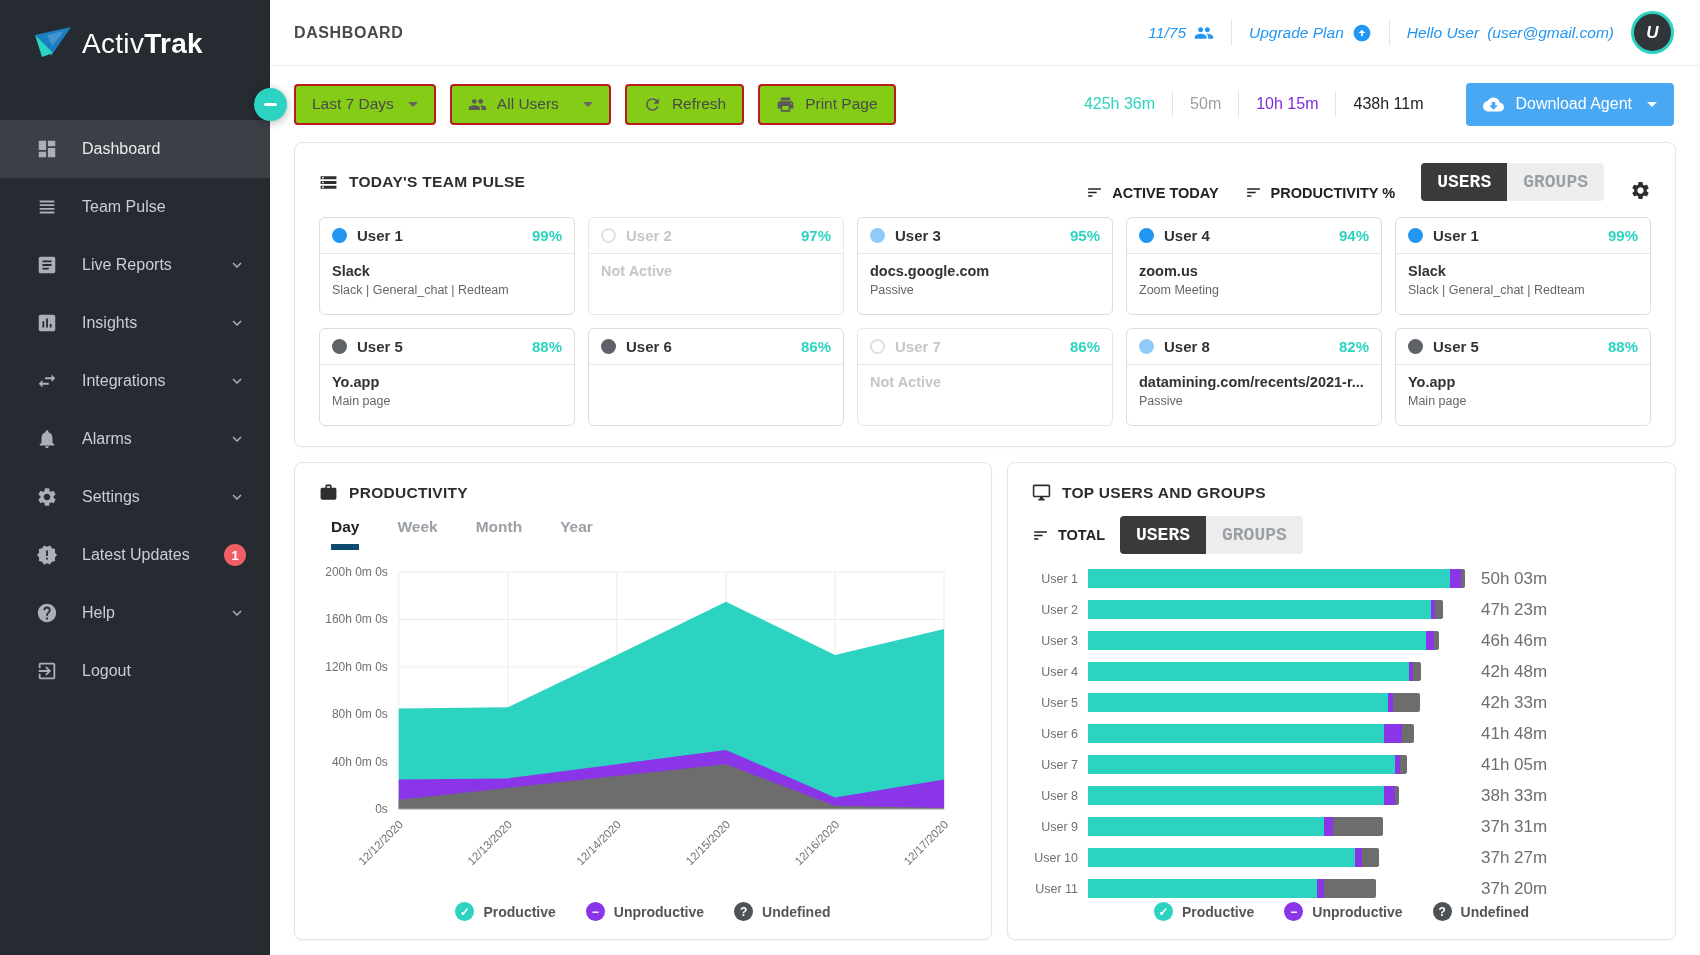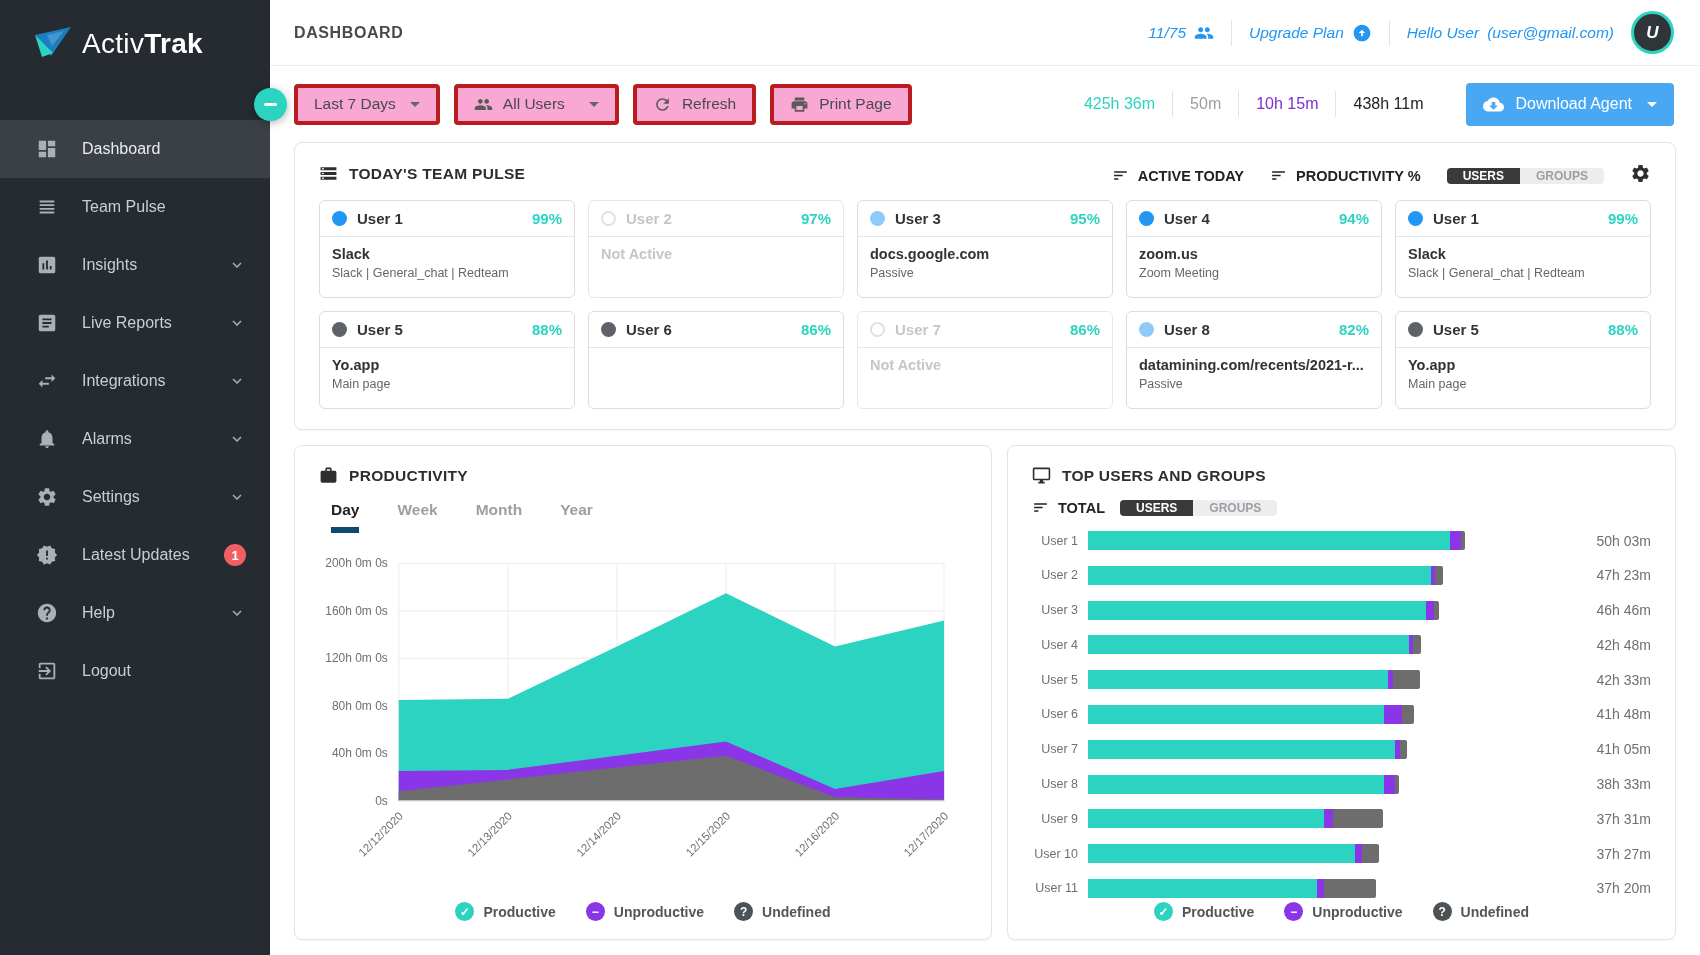--- a/index.html
+++ b/index.html
@@ -34,21 +34,21 @@
             border-bottom:1px solid #ededed; }
   .page-title { font-size:16px; font-weight:bold; color:#4a4a4a; letter-spacing:.6px; }
   .top-right { margin-left:auto; display:flex; align-items:center; gap:17px; font-size:15.5px; color:#2196f3;font-style:italic; }
   .blue-link { display:flex; align-items:center; gap:8px; cursor:pointer; }
   .blue-link .ic { width:20px; height:20px; } .blue-link .ic svg { width:100%; height:100%; }
   .sep-v { width:1px; height:26px; background:#e3e3e3; }
   .avatar { width:43px; height:43px; border-radius:50%; background:#30353a; border:3px solid #2cd3c0;
             color:#fff; font-size:17px; font-weight:bold; display:flex; align-items:center; justify-content:center; cursor:pointer; }
 
   .toolbar { height:76px; flex-shrink:0; display:flex; align-items:center; gap:14px; padding:0 26px 0 24px; }
-  .btn { height:41px; border:4px solid #b91c1c; border-radius:4px; background:#f9a8d4; display:flex;
+  .btn { height:41px; border:2px solid #b91c1c; border-radius:4px; background:#84cc16; display:flex;
          align-items:center; gap:10px; padding:0 16px; font-size:15.5px; color:#4a4a4a; cursor:pointer; }
   .btn .ic { width:19px; height:19px; color:#5a5a5a; } .btn .ic svg { width:100%; height:100%; }
   .caret { width:0; height:0; border-left:5px solid transparent; border-right:5px solid transparent;
            border-top:5px solid #666; margin-left:4px; }
   .times { margin-left:auto; display:flex; align-items:center; }
   .time-val { padding:0 17px; font-size:16px; }
   .t-teal { color:#2cd3c0; } .t-gray { color:#9e9e9e; } .t-purple { color:#7f2ce0; } .t-dark { color:#222; }
   .download-btn { margin-left:12px; height:43px; background:#49a8f3; border:none; border-radius:4px;
                   color:#fff; font-size:16px; display:flex; align-items:center; gap:11px; padding:0 17px; cursor:pointer; }
   .download-btn .ic { width:21px; height:21px; } .download-btn .ic svg { width:100%; height:100%; }
@@ -58,21 +58,21 @@
   .panel { background:#fff; border:1px solid #e4e4e4; border-radius:8px; box-shadow:0 1px 2px rgba(0,0,0,.04); }
 
   
   .panel-head { display:flex; align-items:center; gap:11px; }
   .head-ic { width:19px; height:19px; color:#2e2e2e; flex-shrink:0; } .head-ic svg { width:100%; height:100%; }
   .panel-title { font-size:15.5px; font-weight:bold; color:#2e2e2e; letter-spacing:.3px; }
   .head-right { margin-left:auto; display:flex; align-items:flex-end; gap:26px; }
   .sort-label { display:flex; align-items:center; gap:9px; font-size:14.5px; font-weight:bold; color:#222; cursor:pointer; }
   .sort-ic { width:17px; height:17px; color:#222; } .sort-ic svg { width:100%; height:100%; }
   .toggle { display:flex; border-radius:4px; overflow:hidden; }
-  .tg { padding:1px 16px; font-size:12px; font-weight:bold; cursor:pointer; }
+  .tg { padding:9px 16px; font-size:18px; font-weight:bold; cursor:pointer;font-family:Liberation Mono, monospace; }
   .tg.on { background:#3a3a3a; color:#fff; }
   .tg.off { background:#ededed; color:#9aa0a5; }
   .gear-btn { width:21px; height:21px; color:#2e2e2e; cursor:pointer; } .gear-btn svg { width:100%; height:100%; }
 
   
   .pulse-panel { padding:20px 24px; flex-shrink:0; }
   .cards { margin-top:16px; display:grid; grid-template-columns:repeat(5,1fr); gap:13px; }
   .card { border:1px solid #dcdcdc; border-radius:6px; height:98px; overflow:hidden; cursor:pointer; background:#fff; }
   .card-head { display:flex; align-items:center; gap:10px; padding:9px 12px; border-bottom:1px solid #e6e6e6; }
   .dot { width:15px; height:15px; border-radius:50%; flex-shrink:0; }
@@ -100,21 +100,21 @@
   .leg-ic { width:19px; height:19px; border-radius:50%; color:#fff; font-size:12px; font-weight:bold;
             display:flex; align-items:center; justify-content:center; }
 
   .top-panel { flex:1; padding:20px 24px 12px; display:flex; flex-direction:column; min-width:0; }
   .top-controls { display:flex; align-items:center; gap:15px; margin-top:14px; }
   .bar-rows { margin-top:15px; flex:1; display:flex; flex-direction:column; justify-content:space-between; }
   .brow { display:flex; align-items:center; height:19px; }
   .brow-label { width:46px; flex-shrink:0; text-align:right; font-size:12.5px; color:#6f6f6f; }
   .brow-track { flex:1; height:19px; margin:0 16px 0 10px; display:flex; }
   .seg { height:100%; } .seg:last-child { border-radius:0 2px 2px 0; }
-  .brow-time { width:170px; flex-shrink:0; font-size:14px; color:#6f6f6f;text-align:right; }
+  .brow-time { width:170px; flex-shrink:0; font-size:17px; color:#6f6f6f; }
 </style>
 </head>
 <body>
 
 <aside class="sidebar">
   <div class="logo">
     <span>
       <svg width="38" height="32" viewBox="0 0 38 32">
         <polygon points="1,9 37,1 17,30" fill="#1b7ec2"></polygon>
         <polygon points="1,9 19,27 8,31" fill="#2cd3c0"></polygon>
@@ -131,32 +131,32 @@
         <span>Dashboard</span>
       </div>
       <div class="side-item">
         <span class="ic"><svg viewBox="0 0 24 24" fill="currentColor">
             <path d="M4 15h16v-2H4v2zm0 4h16v-2H4v2zm0-8h16V9H4v2zm0-6v2h16V5H4z"></path>
           </svg></span>
         <span>Team Pulse</span>
       </div>
       <div class="side-item">
         <span class="ic"><svg viewBox="0 0 24 24" fill="currentColor">
-            <path d="M19 3H5c-1.1 0-2 .9-2 2v14c0 1.1.9 2 2 2h14c1.1 0 2-.9 2-2V5c0-1.1-.9-2-2-2zM9 17H7v-7h2v7zm4 0h-2V7h2v10zm4 0h-2v-4h2v4z"></path>
-          </svg></span>
-        <span>Insights</span>
+            <path d="M19 3H5c-1.1 0-2 .9-2 2v14c0 1.1.9 2 2 2h14c1.1 0 2-.9 2-2V5c0-1.1-.9-2-2-2zm-5 14H7v-2h7v2zm3-4H7v-2h10v2zm0-4H7V7h10v2z"></path>
+          </svg></span>
+        <span>Live Reports</span>
         <span class="chev"><svg viewBox="0 0 24 24" fill="currentColor">
             <path d="M7.41 8.59L12 13.17l4.59-4.58L18 10l-6 6-6-6 1.41-1.41z"></path>
           </svg></span>
       </div>
       <div class="side-item">
         <span class="ic"><svg viewBox="0 0 24 24" fill="currentColor">
-            <path d="M19 3H5c-1.1 0-2 .9-2 2v14c0 1.1.9 2 2 2h14c1.1 0 2-.9 2-2V5c0-1.1-.9-2-2-2zm-5 14H7v-2h7v2zm3-4H7v-2h10v2zm0-4H7V7h10v2z"></path>
-          </svg></span>
-        <span>Live Reports</span>
+            <path d="M19 3H5c-1.1 0-2 .9-2 2v14c0 1.1.9 2 2 2h14c1.1 0 2-.9 2-2V5c0-1.1-.9-2-2-2zM9 17H7v-7h2v7zm4 0h-2V7h2v10zm4 0h-2v-4h2v4z"></path>
+          </svg></span>
+        <span>Insights</span>
         <span class="chev"><svg viewBox="0 0 24 24" fill="currentColor">
             <path d="M7.41 8.59L12 13.17l4.59-4.58L18 10l-6 6-6-6 1.41-1.41z"></path>
           </svg></span>
       </div>
       <div class="side-item">
         <span class="ic"><svg viewBox="0 0 24 24" fill="currentColor">
             <path d="M6.99 11L3 15l3.99 4v-3H14v-2H6.99v-3zM21 9l-3.99-4v3H10v2h7.01v3L21 9z"></path>
           </svg></span>
         <span>Integrations</span>
         <span class="chev"><svg viewBox="0 0 24 24" fill="currentColor">

